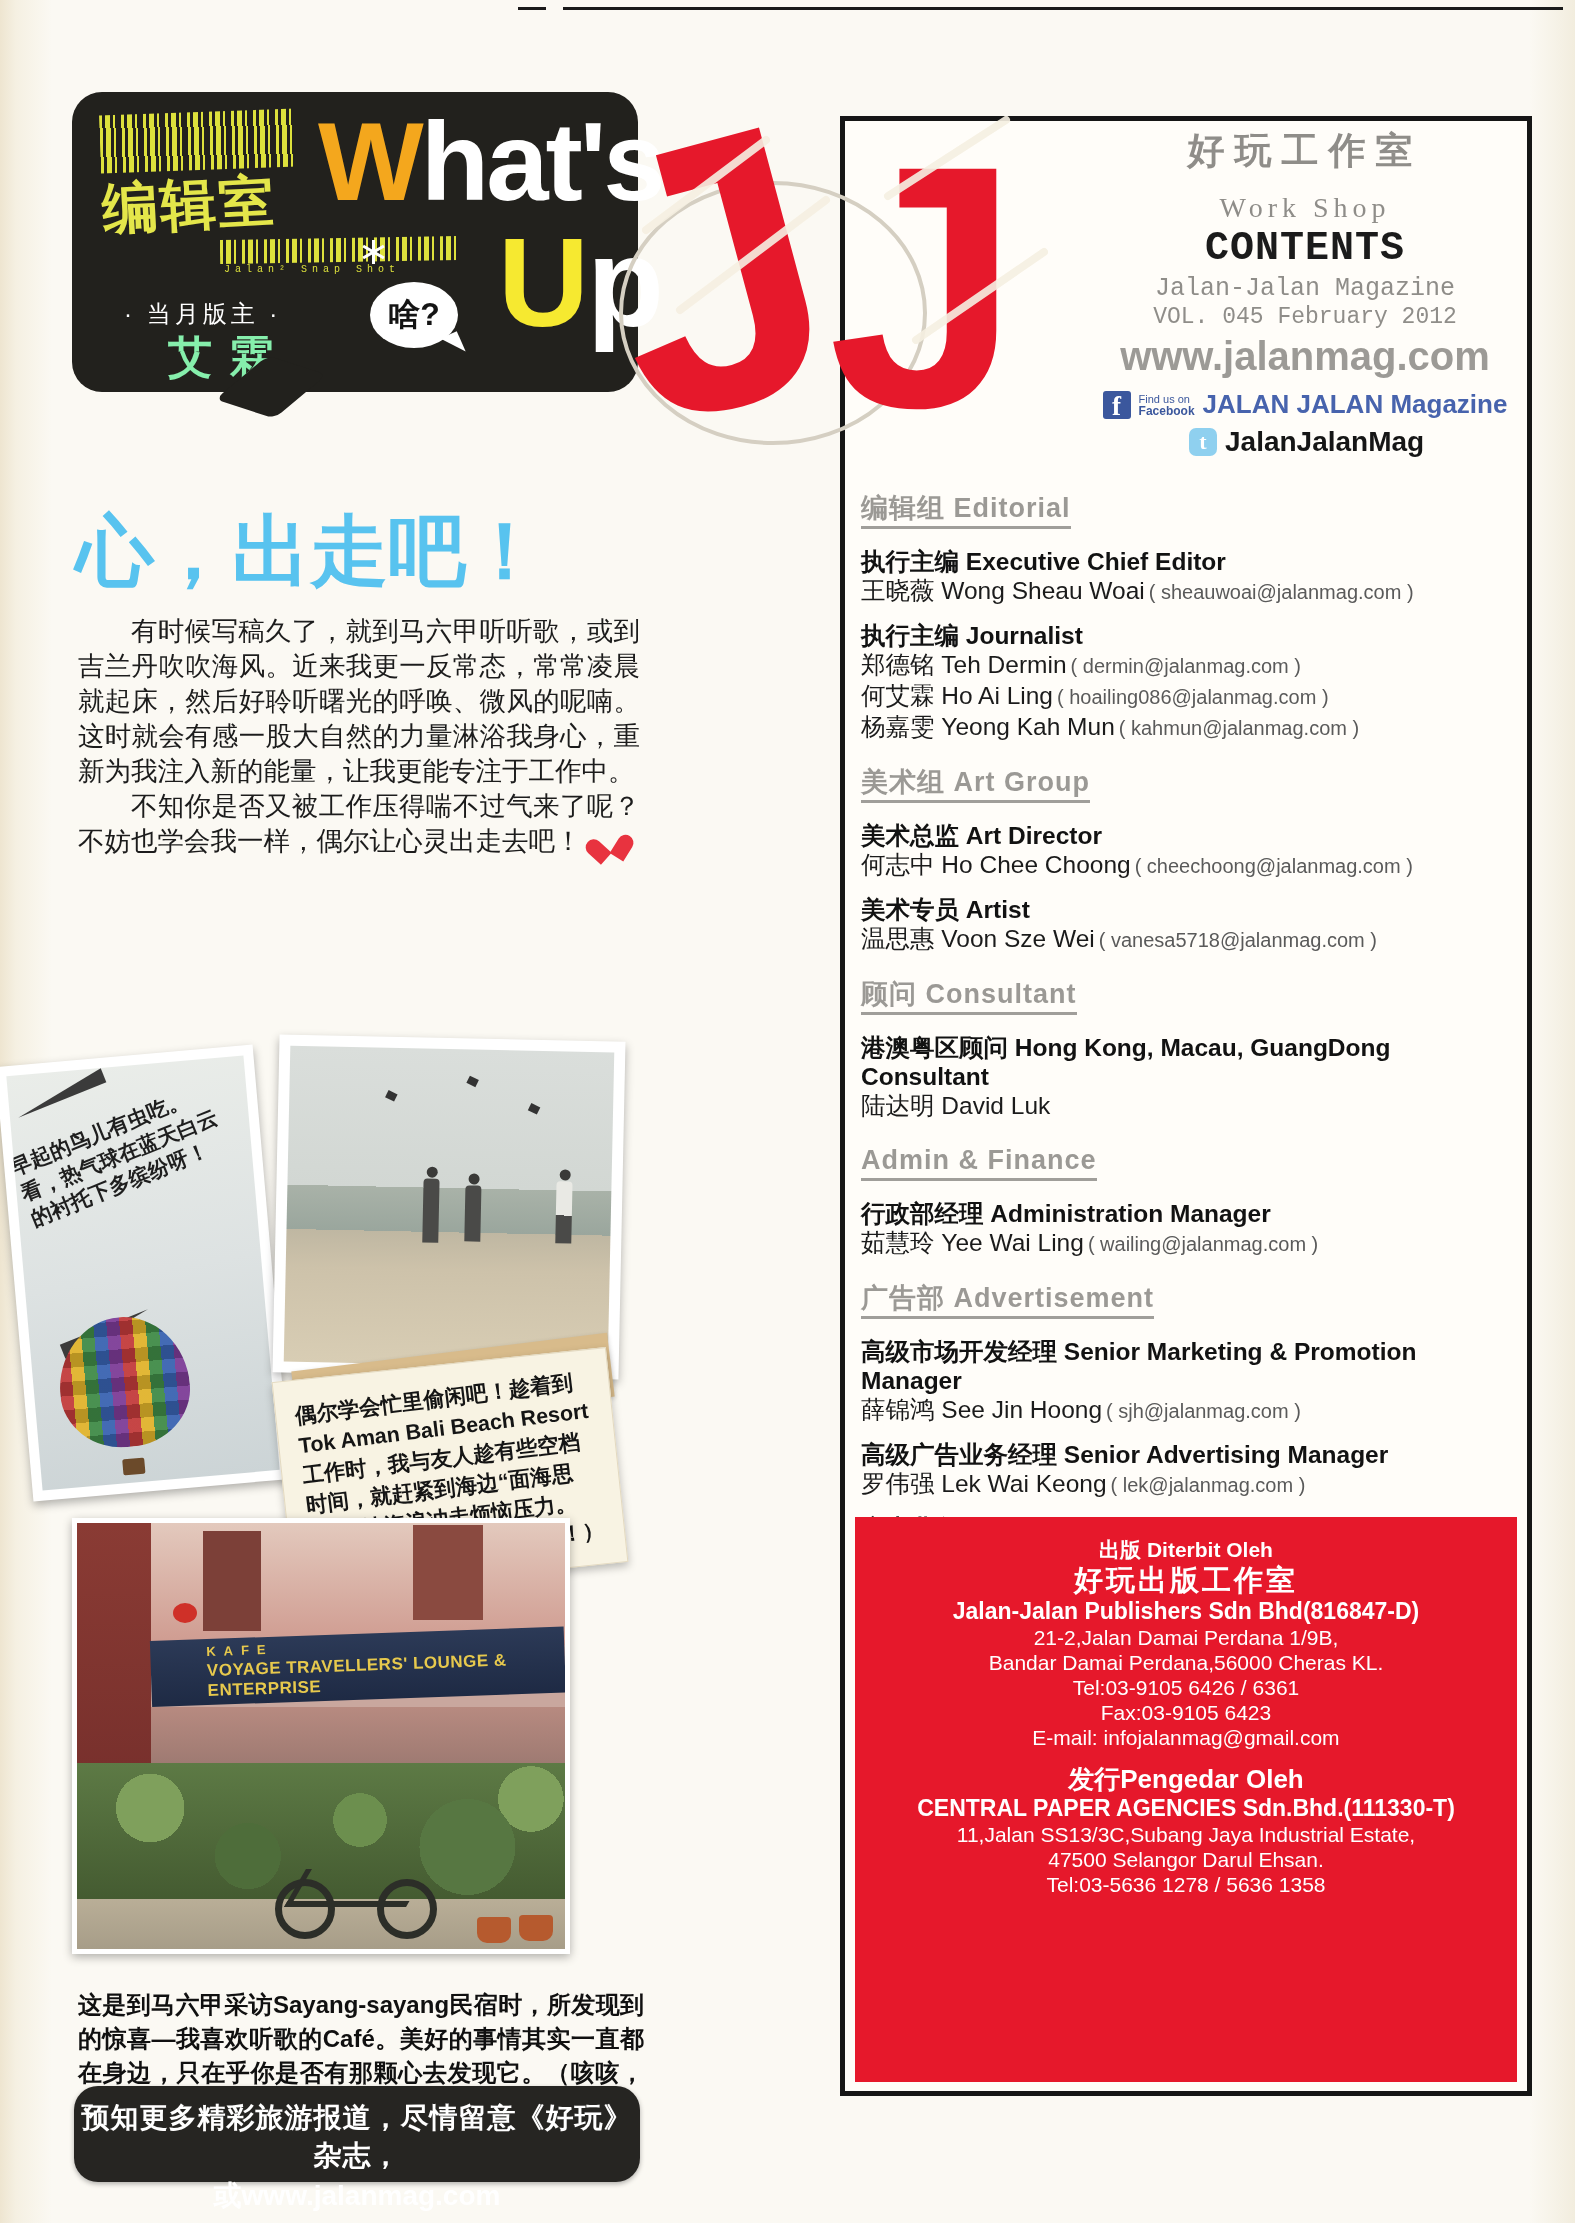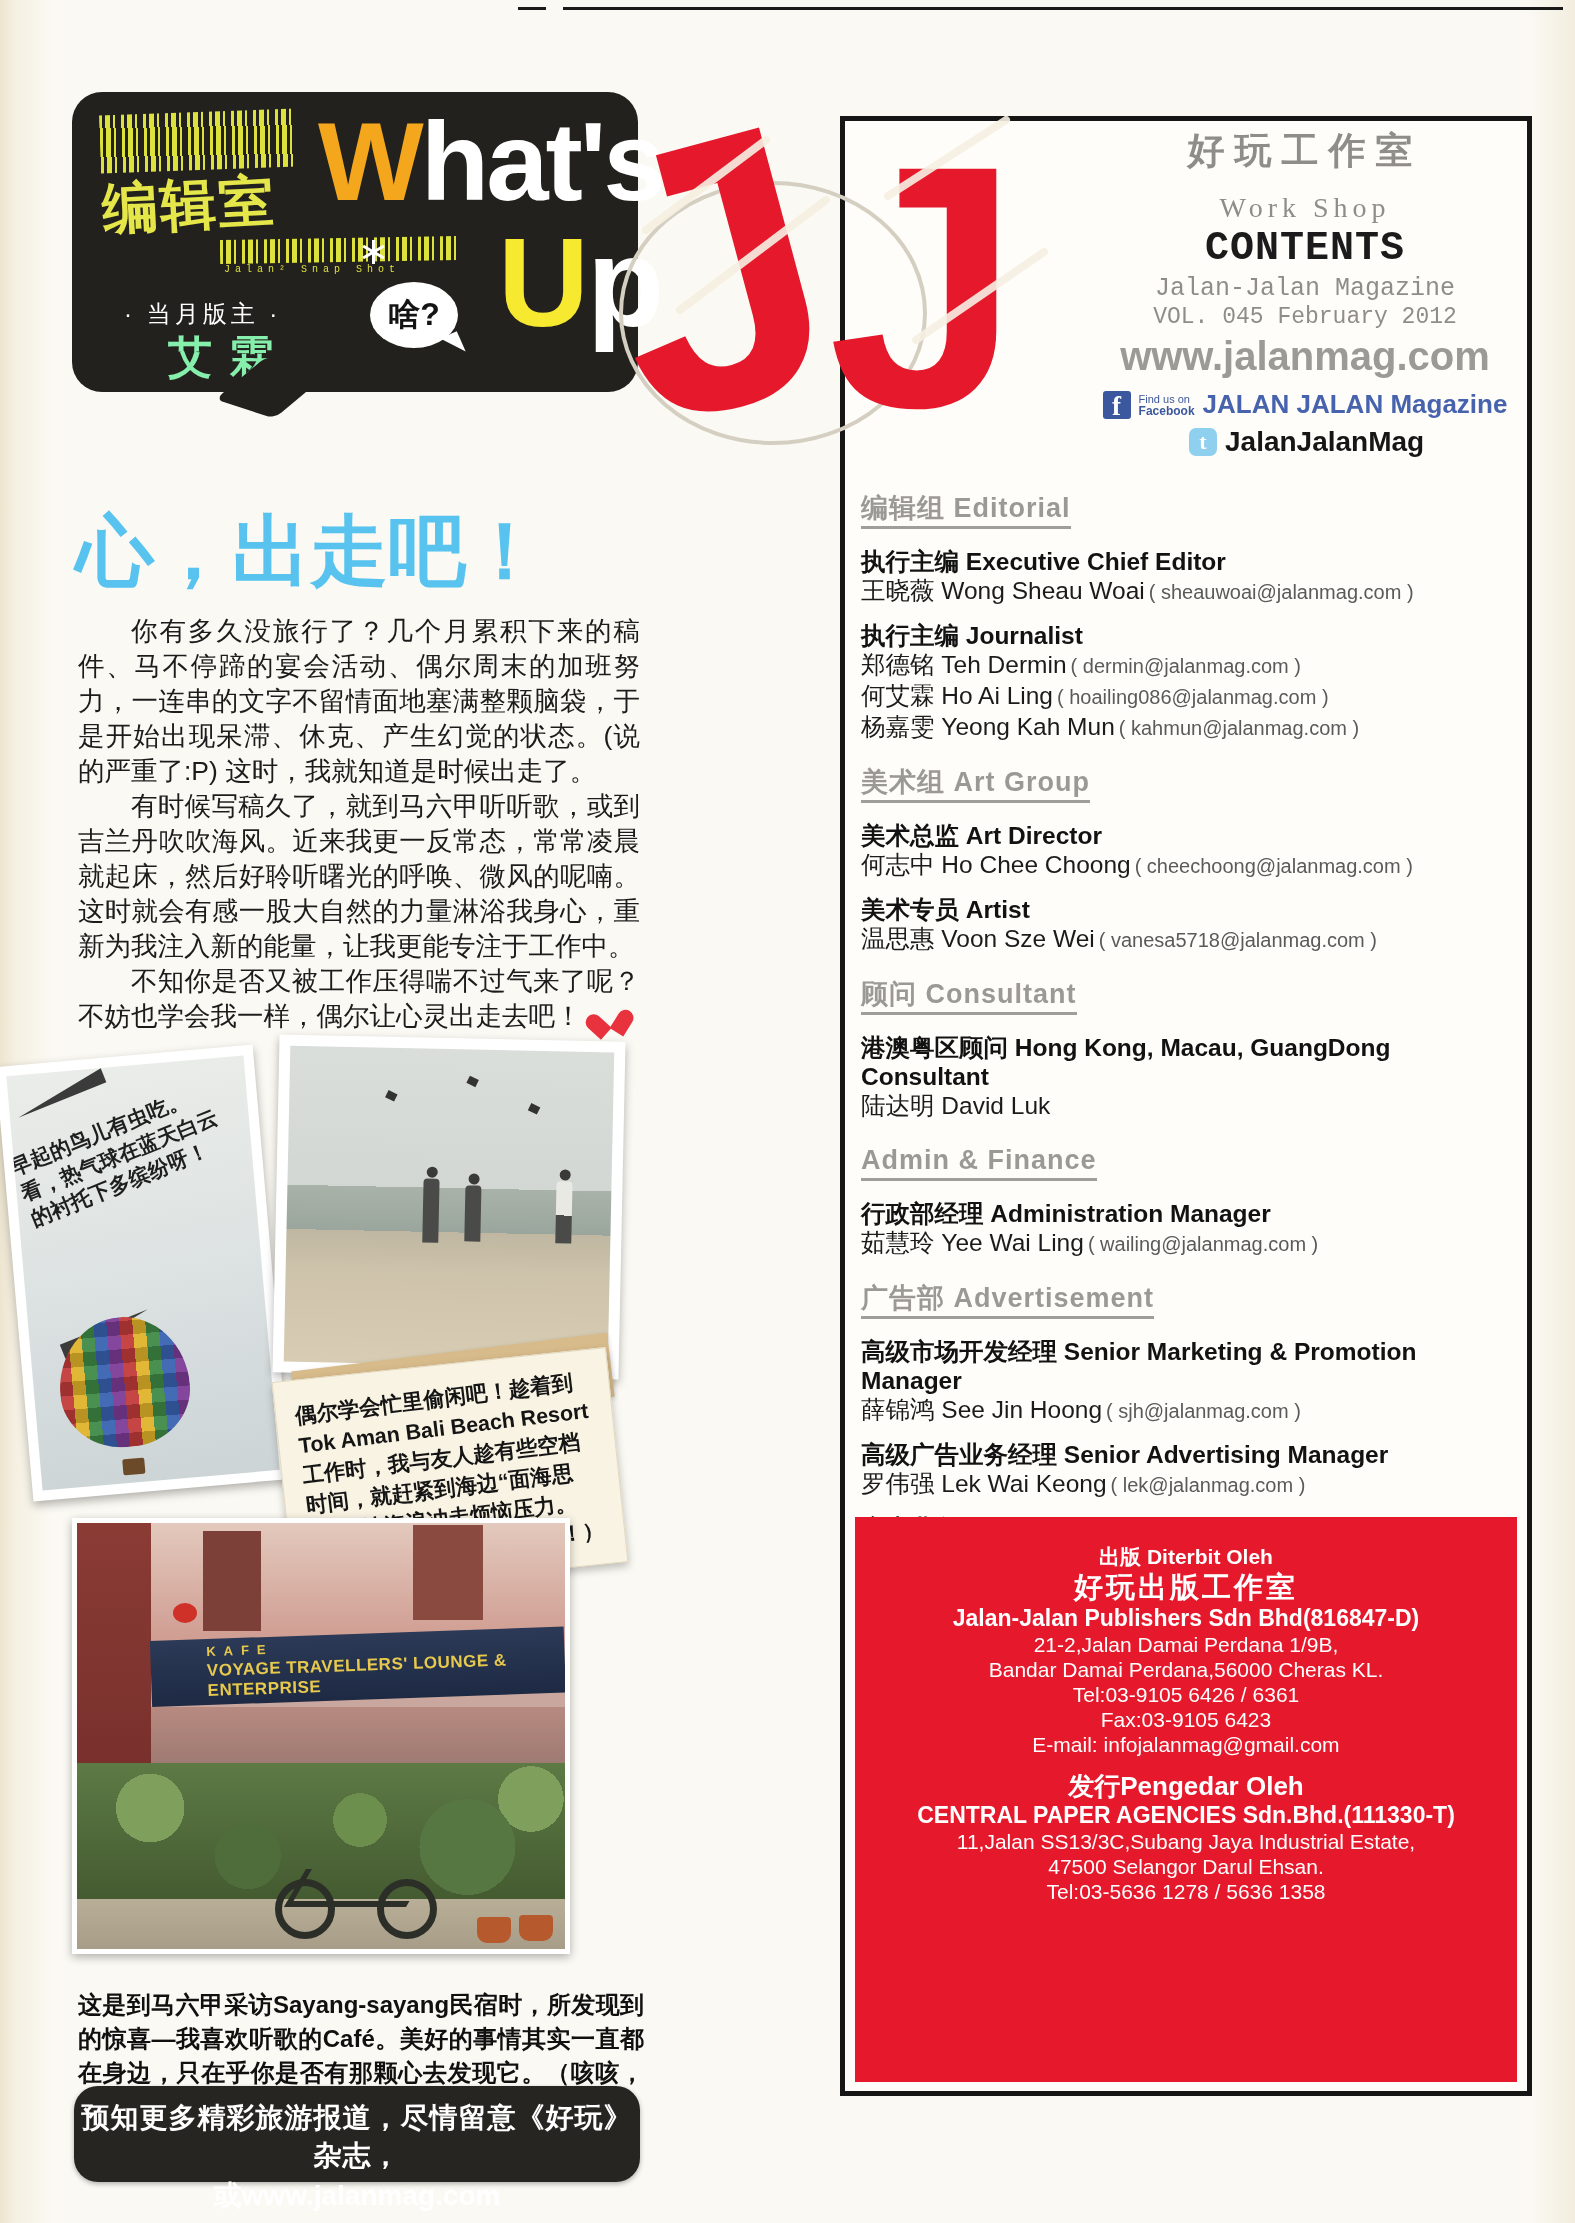--- a/index.html
+++ b/index.html
@@ -111,21 +111,21 @@
   .findus b{font-size:12px}
   .fb-name{font-size:26px;font-weight:700;color:#4763ad}
   .tw-ic{width:28px;height:28px;background:#8fd0ef;border-radius:7px;color:#fff;font-weight:700;font-size:22px;display:flex;align-items:center;justify-content:center;font-family:"Liberation Serif",serif}
   .tw-name{font-size:28px;font-weight:700;color:#161616}
   .masthead{position:absolute;left:16px;top:372px;width:656px}
   .sec{margin-bottom:24px}
   .sec-h{display:inline-block;font-size:27px;line-height:30px;font-weight:700;color:#9b9995;border-bottom:3px solid #a09e9a;padding-bottom:3px;margin-bottom:4px;letter-spacing:1px}
   .role{font-size:24.5px;line-height:29px;font-weight:700;color:#121212;margin-top:14px}
   .person{font-size:24.5px;line-height:30px;color:#1b1b1b}
   .person .email{font-size:20px;color:#5a5a5a;margin-left:4px}
-  .pubbox{position:absolute;left:10px;right:10px;top:1396px;bottom:9px;background:#e6182b;color:#fff;text-align:center;padding-top:27px;box-sizing:border-box;overflow:hidden}
+  .pubbox{position:absolute;left:10px;right:10px;top:1396px;bottom:9px;background:#e6182b;color:#fff;text-align:center;padding-top:20px;box-sizing:border-box;overflow:hidden}
   .pub-block{margin-bottom:14px}
   .pub-label{font-size:21px;font-weight:700;line-height:26px}
   .pub-label.big{font-size:26px;line-height:30px}
   .pub-zh{font-size:29px;font-weight:700;letter-spacing:3px;line-height:34px}
   .pub-org{font-size:23px;font-weight:700;line-height:28px}
   .pub-line{font-size:21px;line-height:25px}
 </style>
 </head>
 <body>
 
@@ -148,21 +148,20 @@
     <div class="sha">
         <span>啥?</span>
       </div>
     <div class="host-label">· 当月版主 ·</div>
     <div class="host-name">艾霖</div>
     <div class="tail"></div>
   </section>
 
   <h1 class="article-title">心，出走吧！</h1>
   <div class="article">
-    <p>你有多久没旅行了？几个月累积下来的稿件、马不停蹄的宴会活动、偶尔周末的加班努力，一连串的文字不留情面地塞满整颗脑袋，于是开始出现呆滞、休克、产生幻觉的状态。(说的严重了:P) 这时，我就知道是时候出走了。</p>
     <p>有时候写稿久了，就到马六甲听听歌，或到吉兰丹吹吹海风。近来我更一反常态，常常凌晨就起床，然后好聆听曙光的呼唤、微风的呢喃。这时就会有感一股大自然的力量淋浴我身心，重新为我注入新的能量，让我更能专注于工作中。</p>
     <p><span>不知你是否又被工作压得喘不过气来了呢？不妨也学会我一样，偶尔让心灵出走去吧！</span><span class="heart"></span></p>
   </div>
 
   <div class="polaroid p-balloon">
     <div class="img">
       <div class="tri tri-top"></div>
       <div class="bal-cap">早起的鸟儿有虫吃。看，热气球在蓝天白云的衬托下多缤纷呀！</div>
       <div class="tri tri-bot"></div>
       <div class="balloon"></div>

